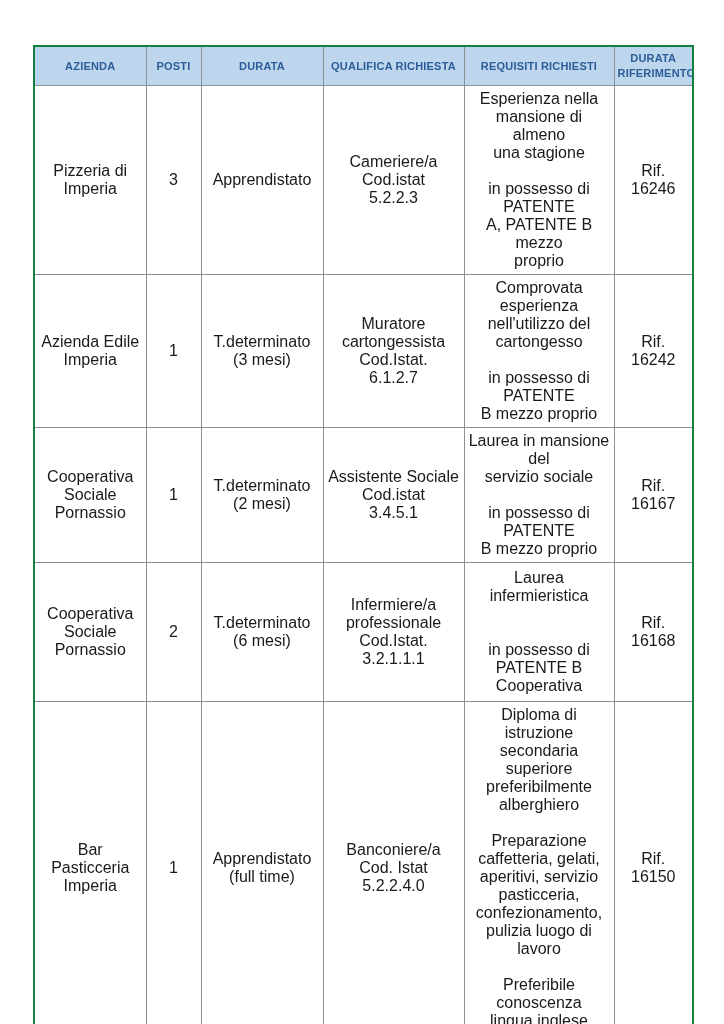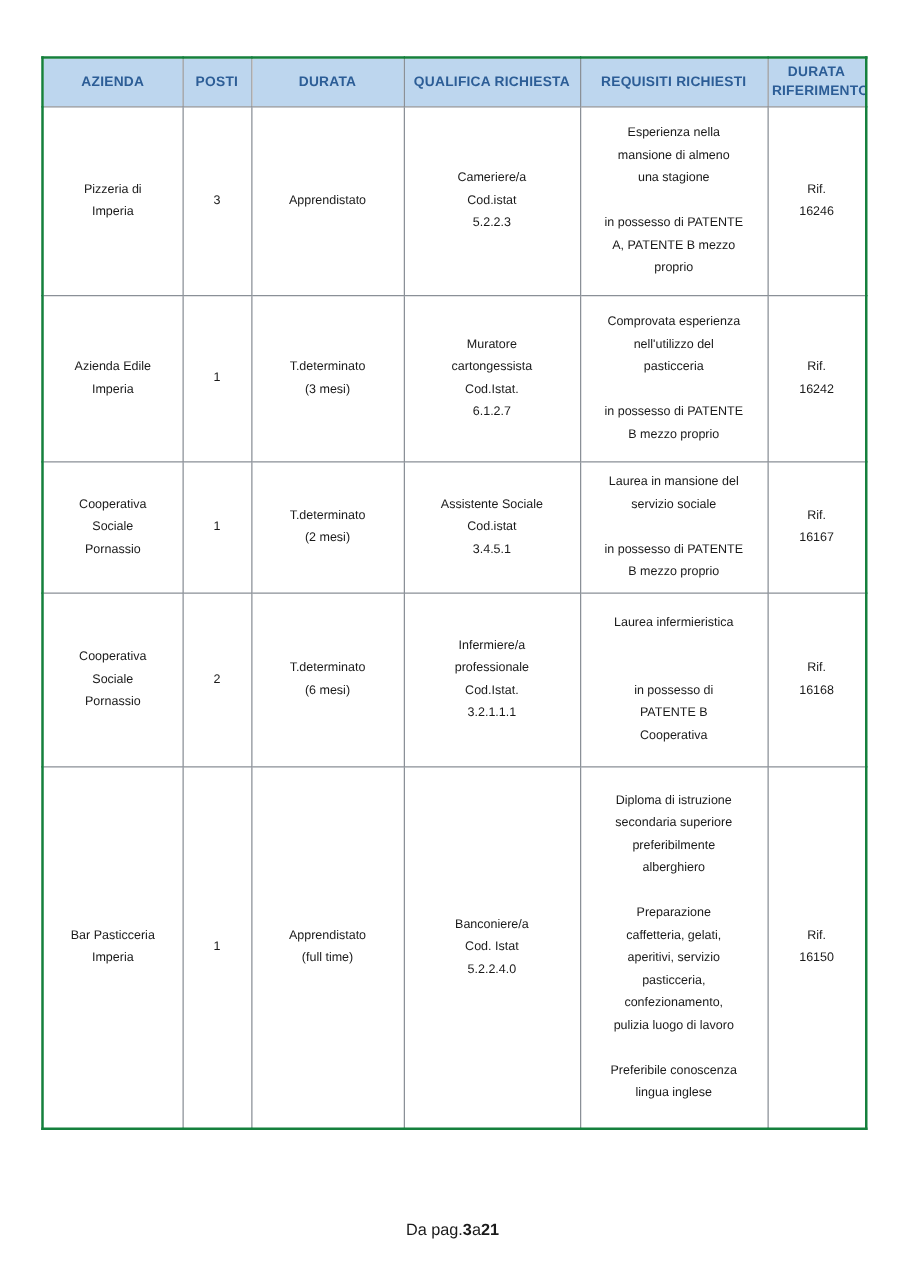--- a/index.html
+++ b/index.html
@@ -34,21 +34,21 @@
   }
   table.jobs th {
     background: #bdd6ee;
     color: #2c5d96;
     font-size: 11px;
     font-weight: bold;
     line-height: 15px;
     letter-spacing: 0.2px;
   }
   table.jobs td {
-    font-size: 10px;
+    font-size: 16px;
     line-height: 18px;
     background: #ffffff;
   }
   tr.hdr   { height: 39px; }
   tr.r0    { height: 151px; }
   tr.r1    { height: 133px; }
   tr.r2    { height: 105px; }
   tr.r3    { height: 139px; }
   tr.r4    { height: 289px; }
   .footer {
@@ -113,21 +113,21 @@
 Imperia</td>
         <td>1</td>
         <td>T.determinato
 (3 mesi)</td>
         <td>Muratore
 cartongessista
 Cod.Istat.
 6.1.2.7</td>
         <td>Comprovata  esperienza
 nell'utilizzo del
-pasticceria
+cartongesso
 
 in possesso di PATENTE
 B mezzo proprio</td>
         <td>Rif.
 16242</td>
       </tr>
       <tr class="r2">
         <td>Cooperativa
 Sociale
 Pornassio</td>
@@ -187,15 +187,14 @@
 pulizia luogo di lavoro
 
 Preferibile conoscenza
 lingua inglese</td>
         <td>Rif.
 16150</td>
       </tr>
     </tbody>
   </table>
 
-  <div class="footer"><span>Da pag.</span><span class="sp"></span><span class="b">3</span><span class="sp"></span><span>a</span><span class="sp"></span><span class="b">21</span></div>
 
 </div>
 
 </body></html>

